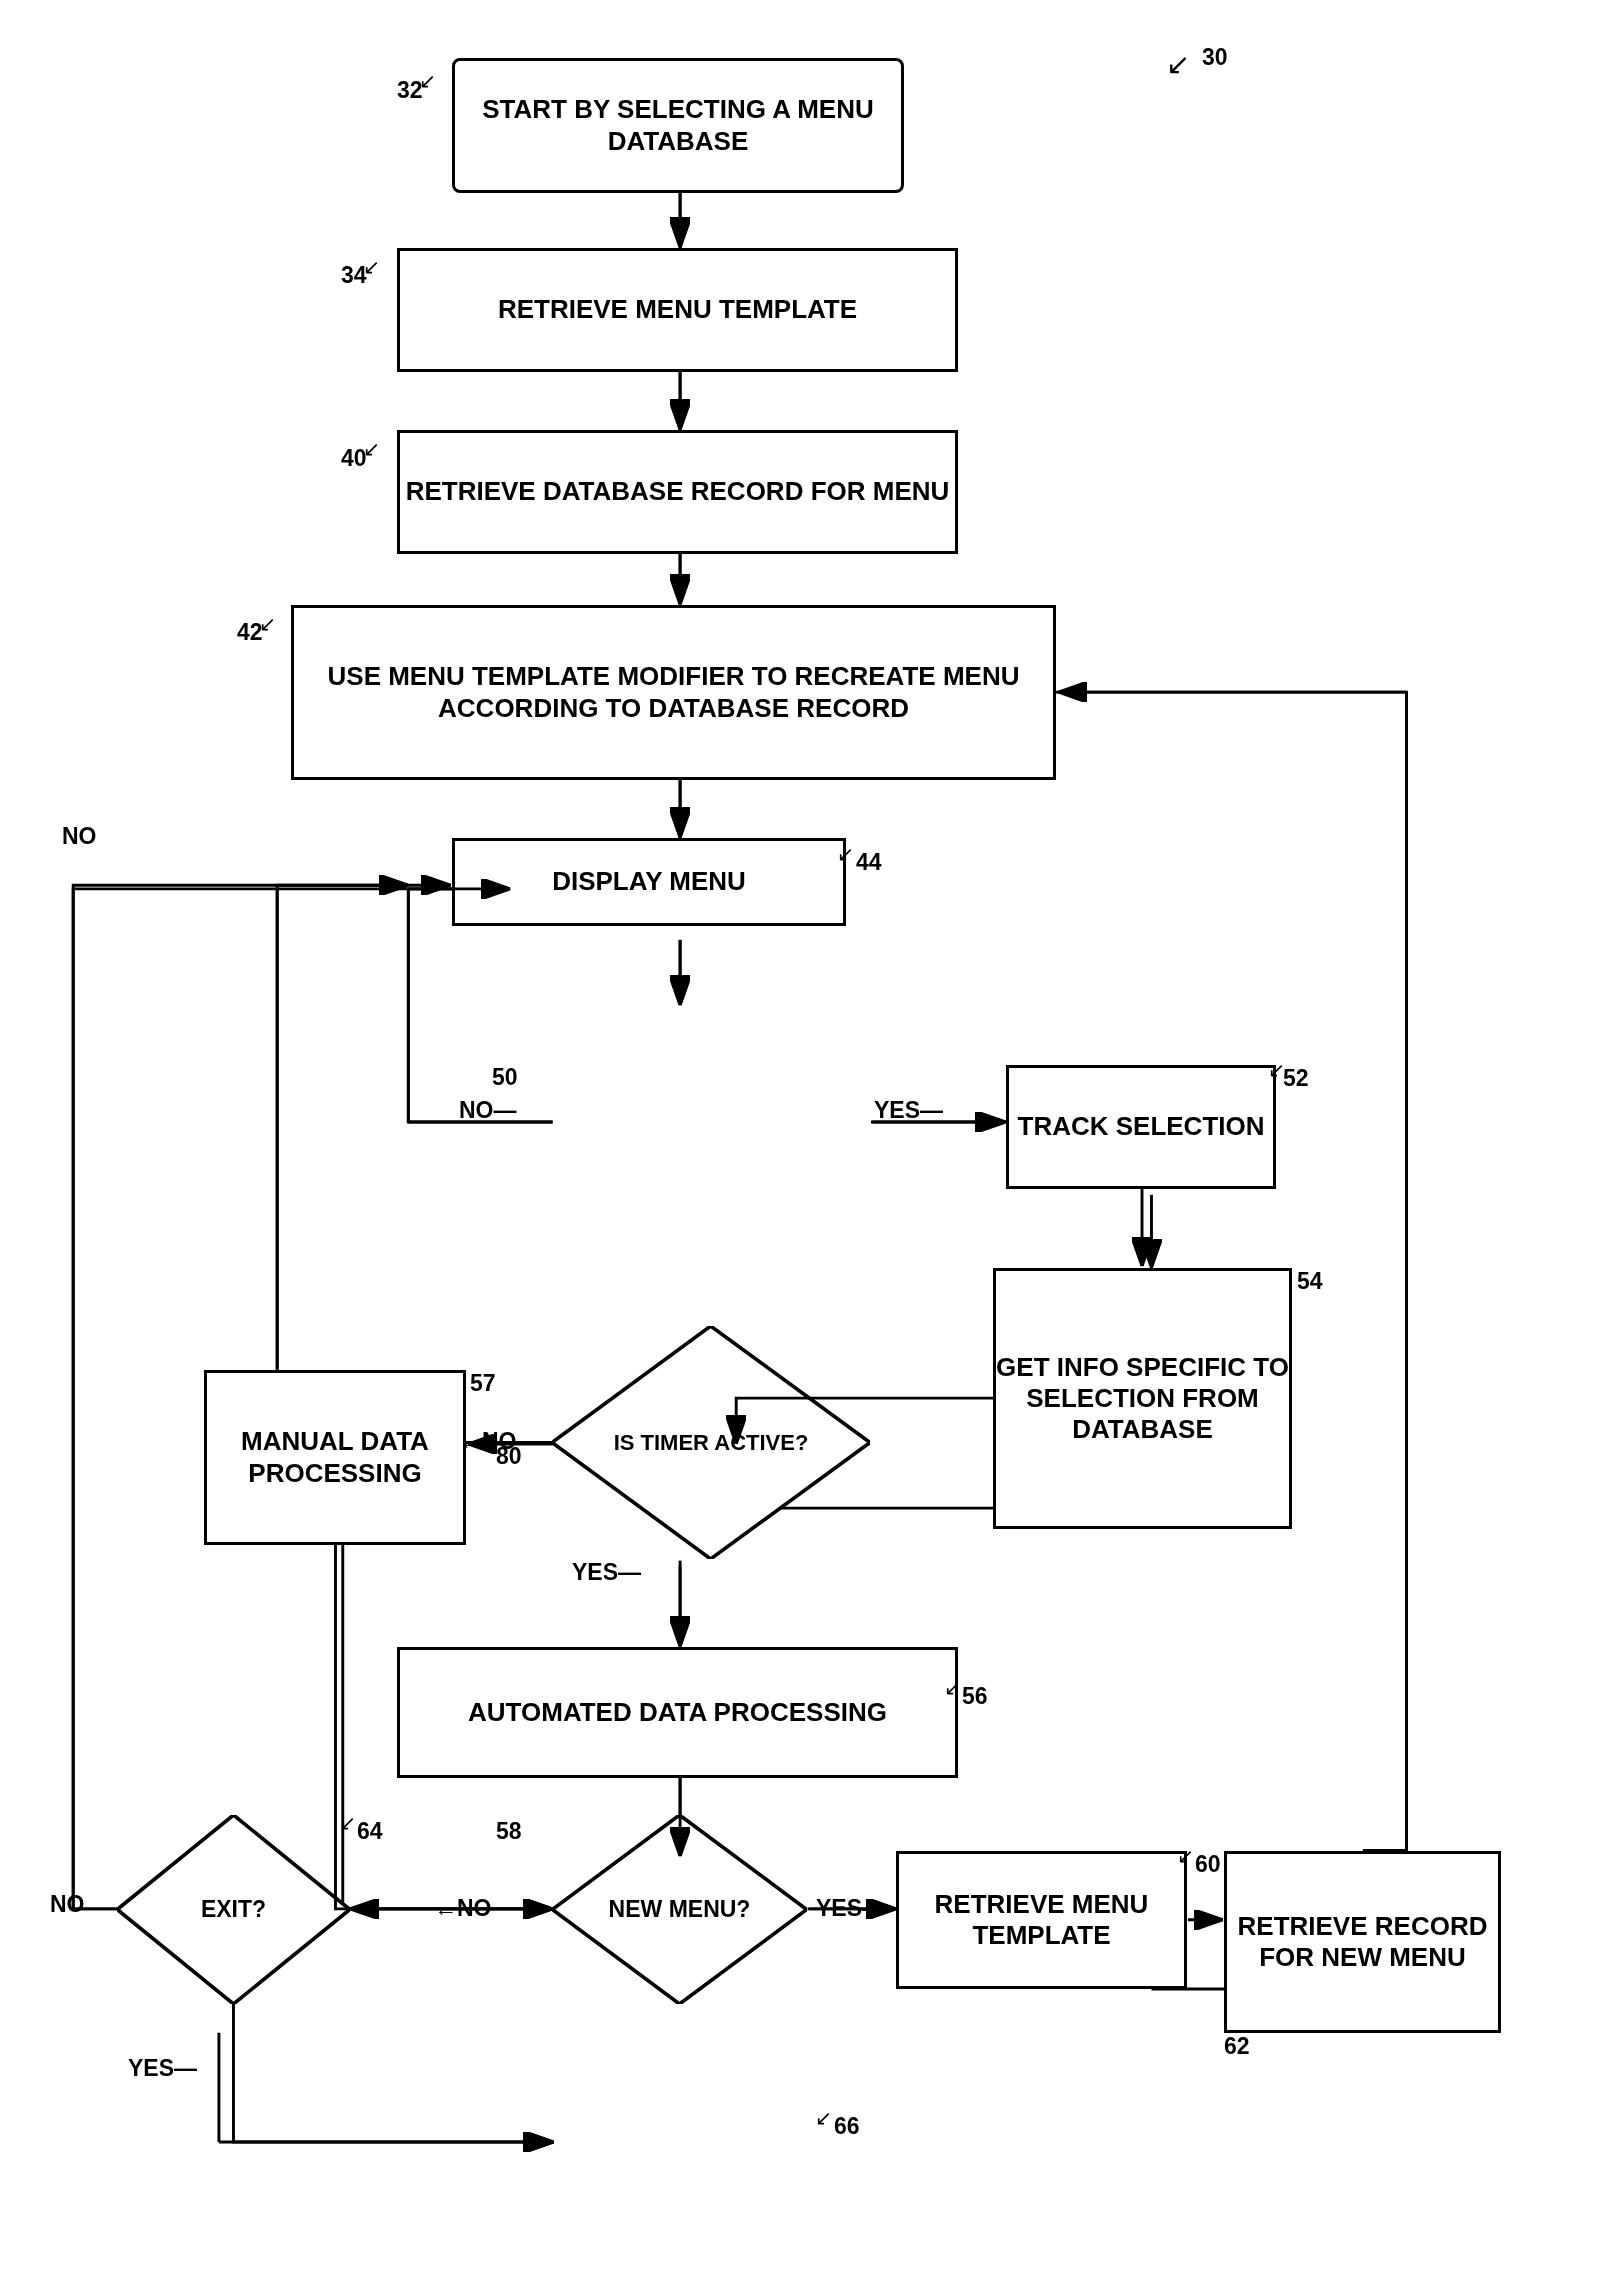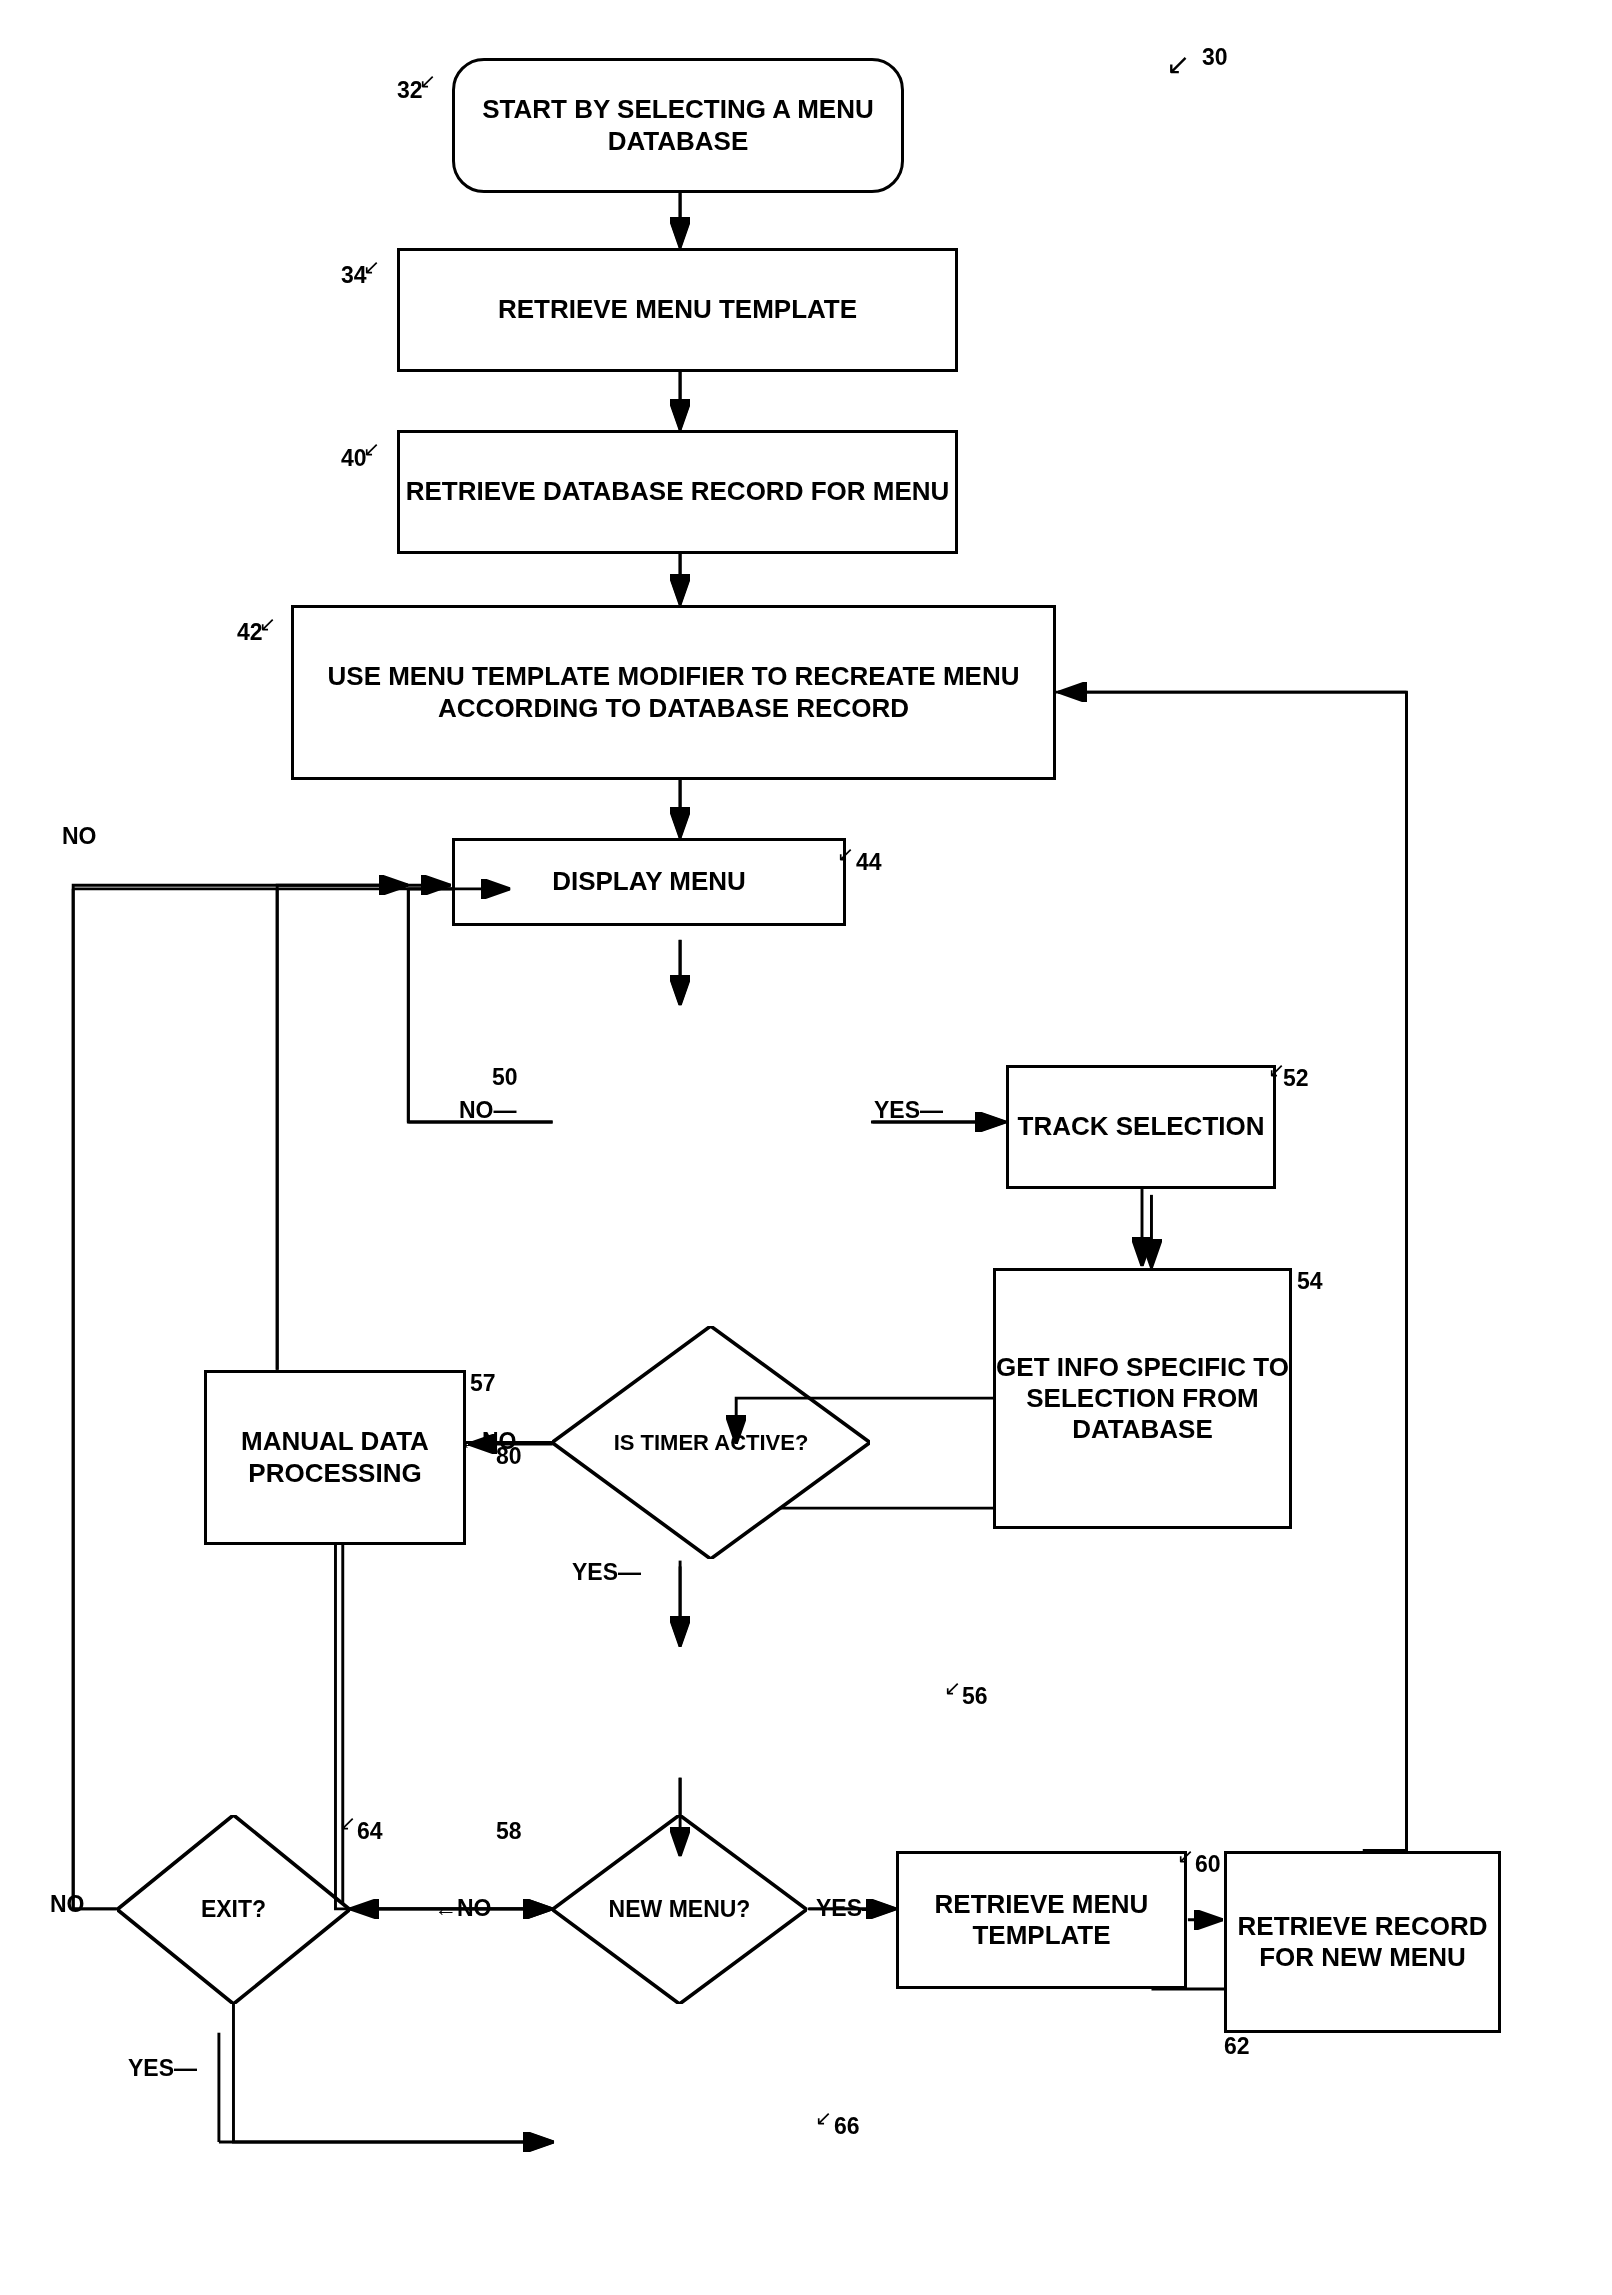--- a/index.html
+++ b/index.html
@@ -26,21 +26,21 @@
       font-size: 26px;
       font-weight: bold;
       line-height: 1.2;
     }
     .rect {
       border: 3.6px solid #000;
       background: #fff;
     }
     .rounded {
       border: 3.6px solid #000;
-      border-radius: 32px;
+      border-radius: 8px;
       background: #fff;
     }
     .diamond {
       background: transparent;
       overflow: visible;
     }
     .diamond svg {
       position: absolute;
       top: 0; left: 0;
     }
@@ -209,20 +209,23 @@
 
   <div class="arrow-label" style="top:1428px; left:459px;">←NO</div>
 
   <div class="arrow-label" style="top:1559px; left:572px;">YES—</div>
 
   <div class="shape rect" style="top:1370px; left:204px; width:262px; height:175px;">
     <span>MANUAL DATA PROCESSING</span>
   </div>
   <div class="label" style="top:1370px; left:470px;">57</div>
 
+  <div class="shape rect" style="top:1647px; left:397px; width:561px; height:131px;">
+    <span>AUTOMATED DATA PROCESSING</span>
+  </div>
   <div class="label" style="top:1683px; left:962px;">56</div>
   <div style="position:absolute; top:1676px; left:944px; font-size:20.4px;">↙</div>
 
   <div class="shape diamond" style="top:1815px; left:552px; width:255px; height:189px;">
     <svg width="255" height="189" viewBox="0 0 350 260">
       <polygon points="175,0 350,130 175,260 0,130" fill="white" stroke="black" stroke-width="5"></polygon>
     </svg>
     <div class="diamond-text" style="position:absolute;top:50%;left:50%;transform:translate(-50%,-50%);width:175px;font-size:23px;">NEW MENU?</div>
   </div>
   <div class="label" style="top:1818px; left:496px;">58</div>

